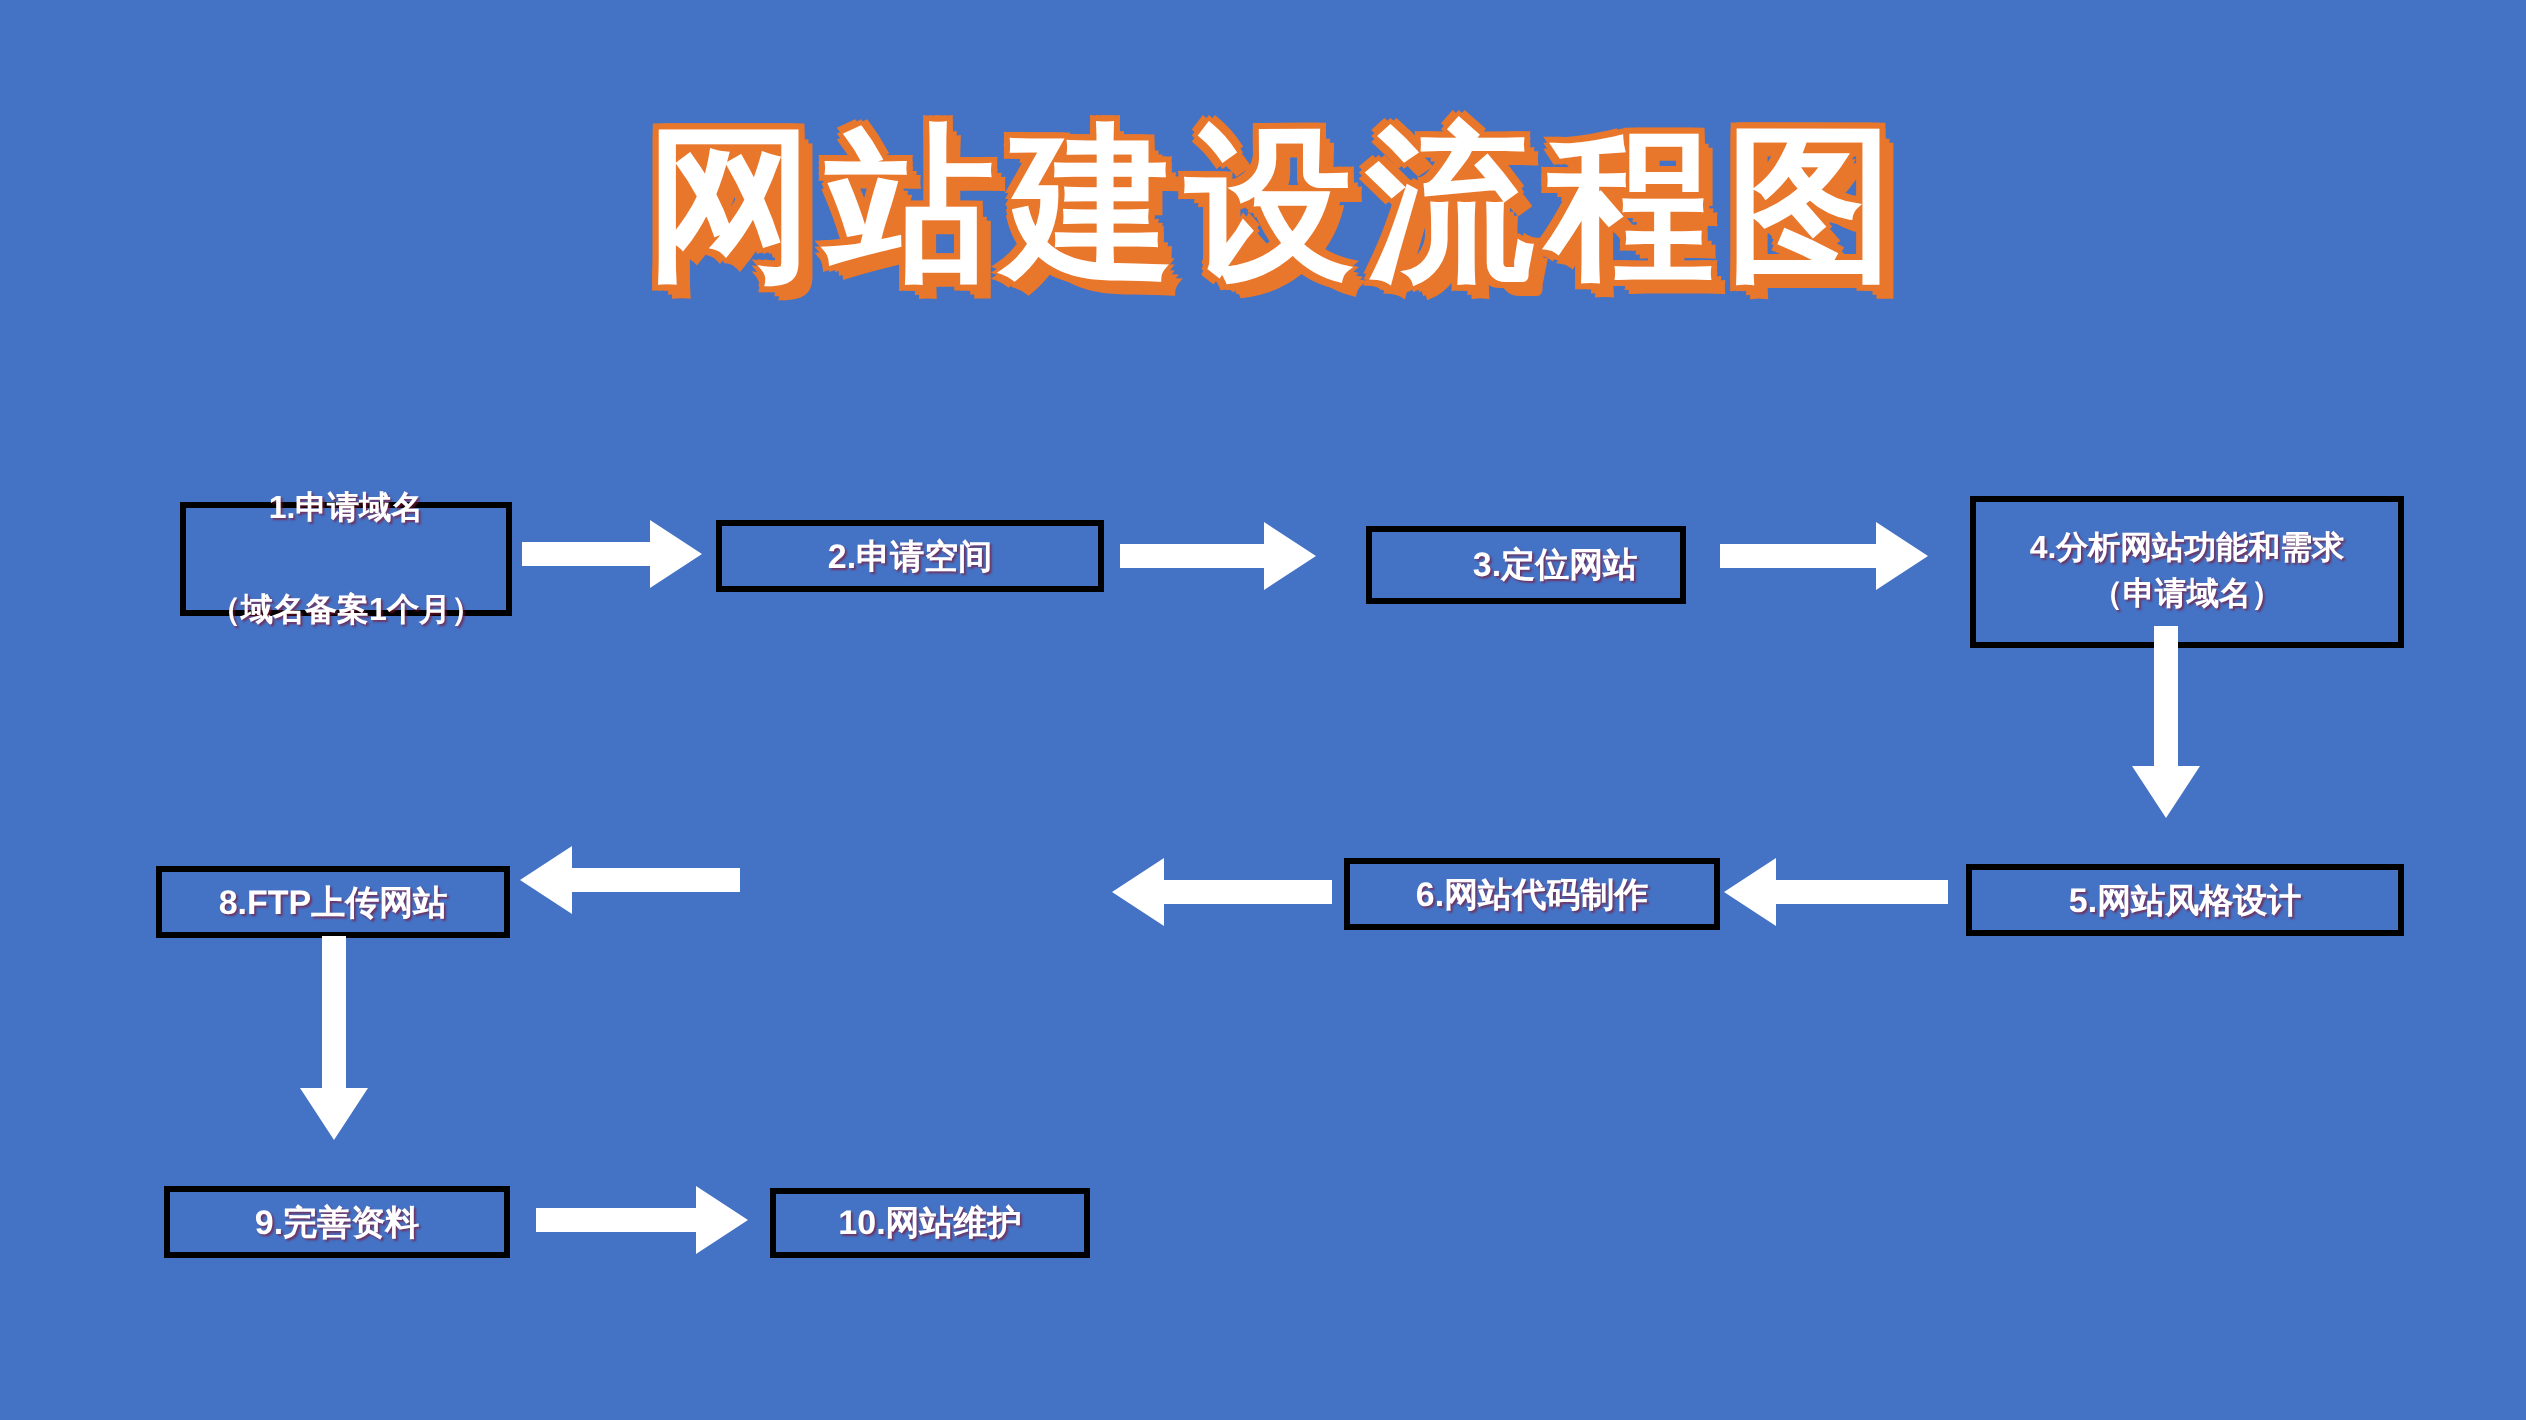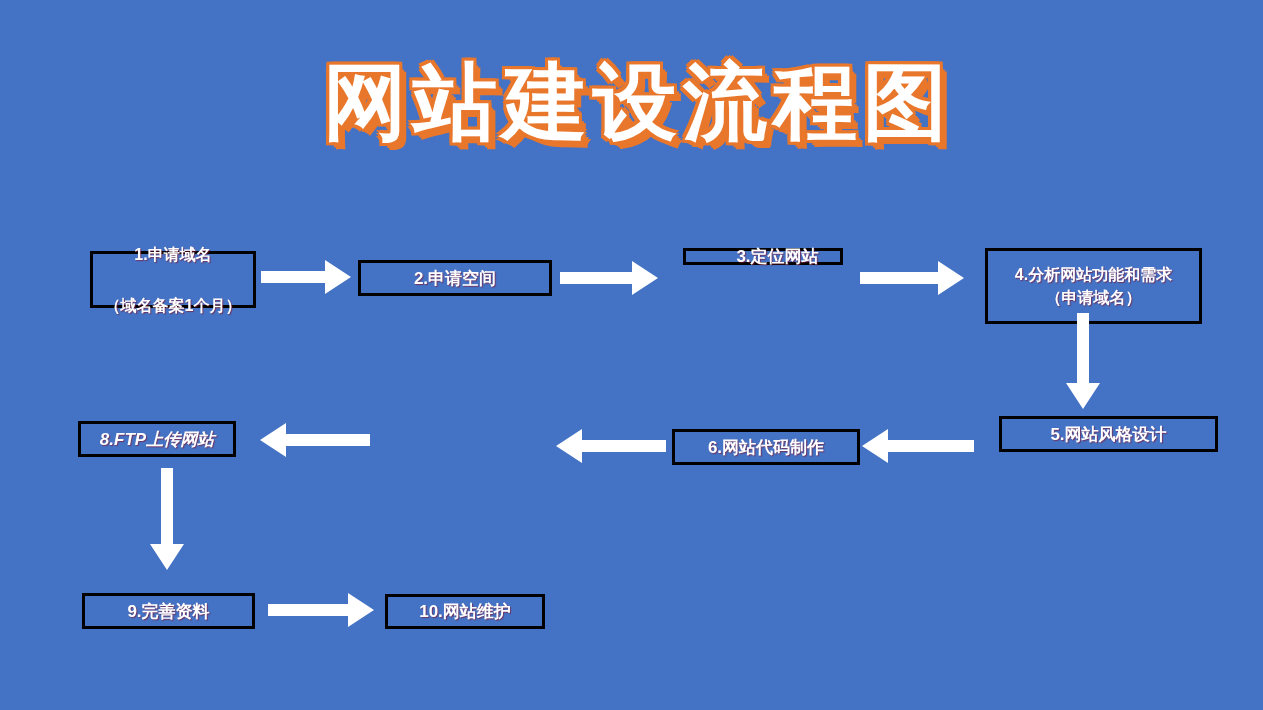--- a/index.html
+++ b/index.html
@@ -59,39 +59,39 @@
 
   <div class="node two-line" style="left:90px; top:251px; width:166px; height:57px;gap:28px;">
     <div>1.申请域名</div>
     <div>（域名备案1个月）</div>
   </div>
 
   <div class="node" style="left:358px; top:260px; width:194px; height:36px;">
     <div>2.申请空间</div>
   </div>
 
-  <div class="node" style="left:683px; top:248px; width:160px; height:17px;padding-left:29px;">
+  <div class="node" style="left:683px; top:263px; width:160px; height:39px;padding-left:29px;">
     <div>3.定位网站</div>
   </div>
 
   <div class="node two-line" style="left:985px; top:248px; width:217px; height:76px;">
     <div>4.分析网站功能和需求</div>
     <div>（申请域名）</div>
   </div>
 
-  <div class="node" style="left:983px; top:416px; width:219px; height:36px;margin-left:16px;">
+  <div class="node" style="left:983px; top:432px; width:219px; height:36px;">
     <div>5.网站风格设计</div>
   </div>
 
   <div class="node" style="left:672px; top:429px; width:188px; height:36px;">
     <div>6.网站代码制作</div>
   </div>
 
 
-  <div class="node" style="left:78px; top:421px; width:158px; height:36px;font-style:italic;">
+  <div class="node" style="left:78px; top:433px; width:177px; height:36px;">
     <div>8.FTP上传网站</div>
   </div>
 
   <div class="node" style="left:82px; top:593px; width:173px; height:36px;text-align:center;">
     <div>9.完善资料</div>
   </div>
 
   <div class="node" style="left:385px; top:594px; width:160px; height:35px;">
     <div>10.网站维护</div>
   </div>

